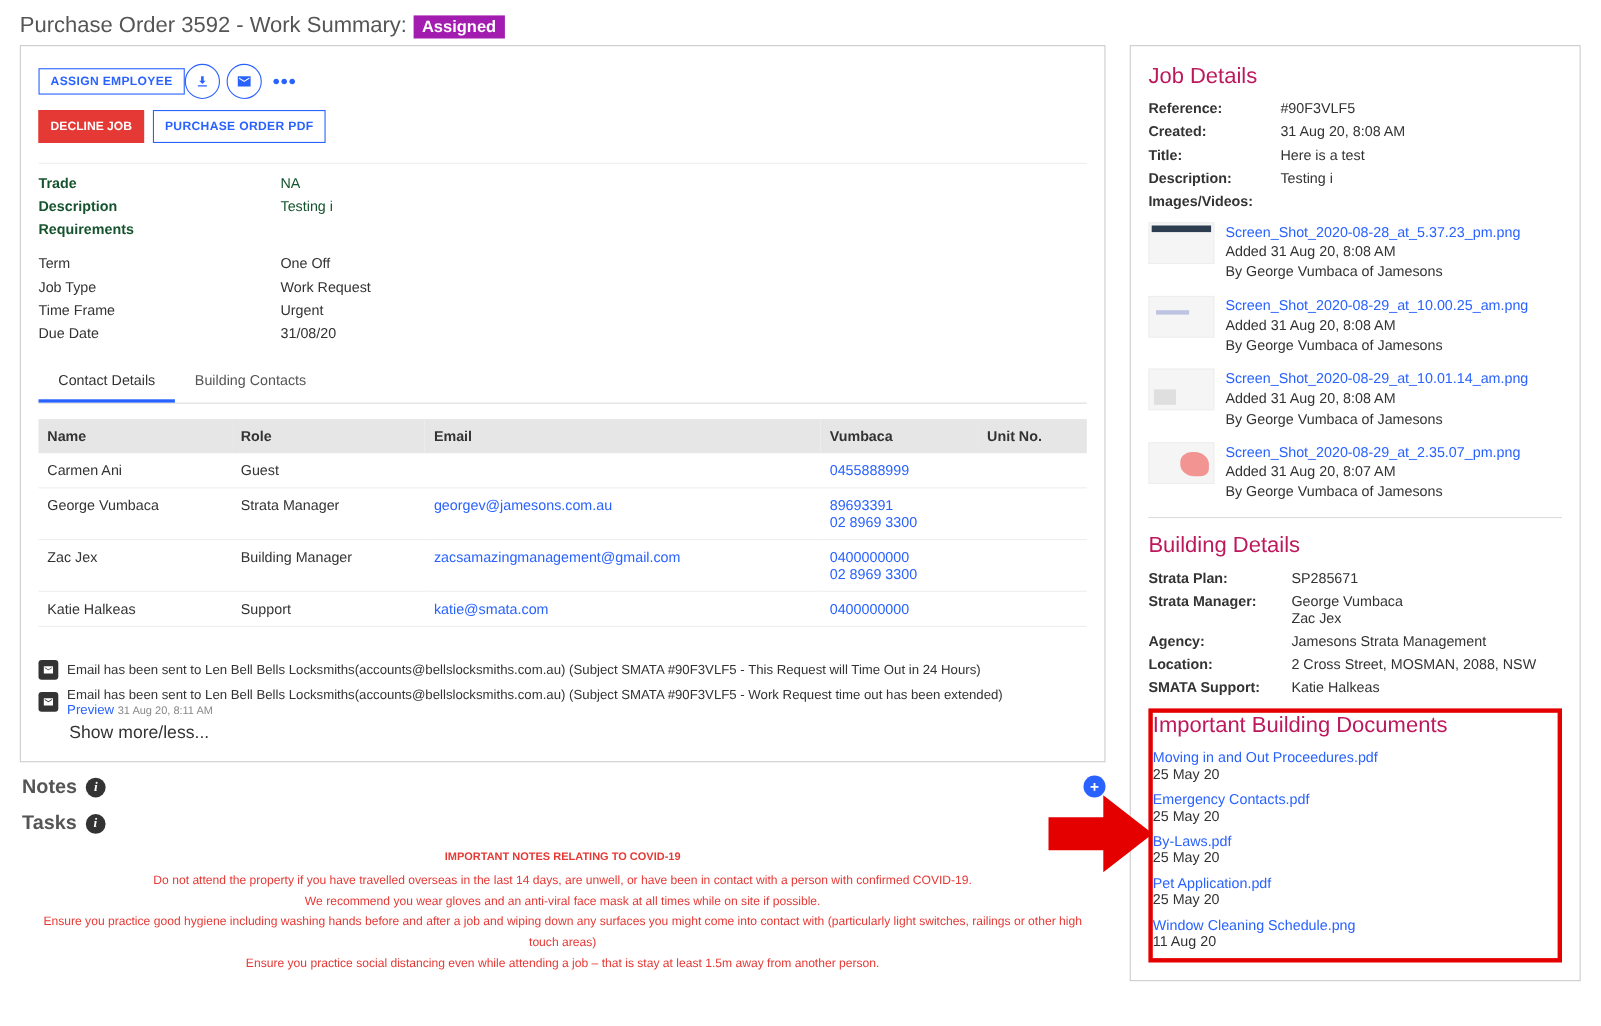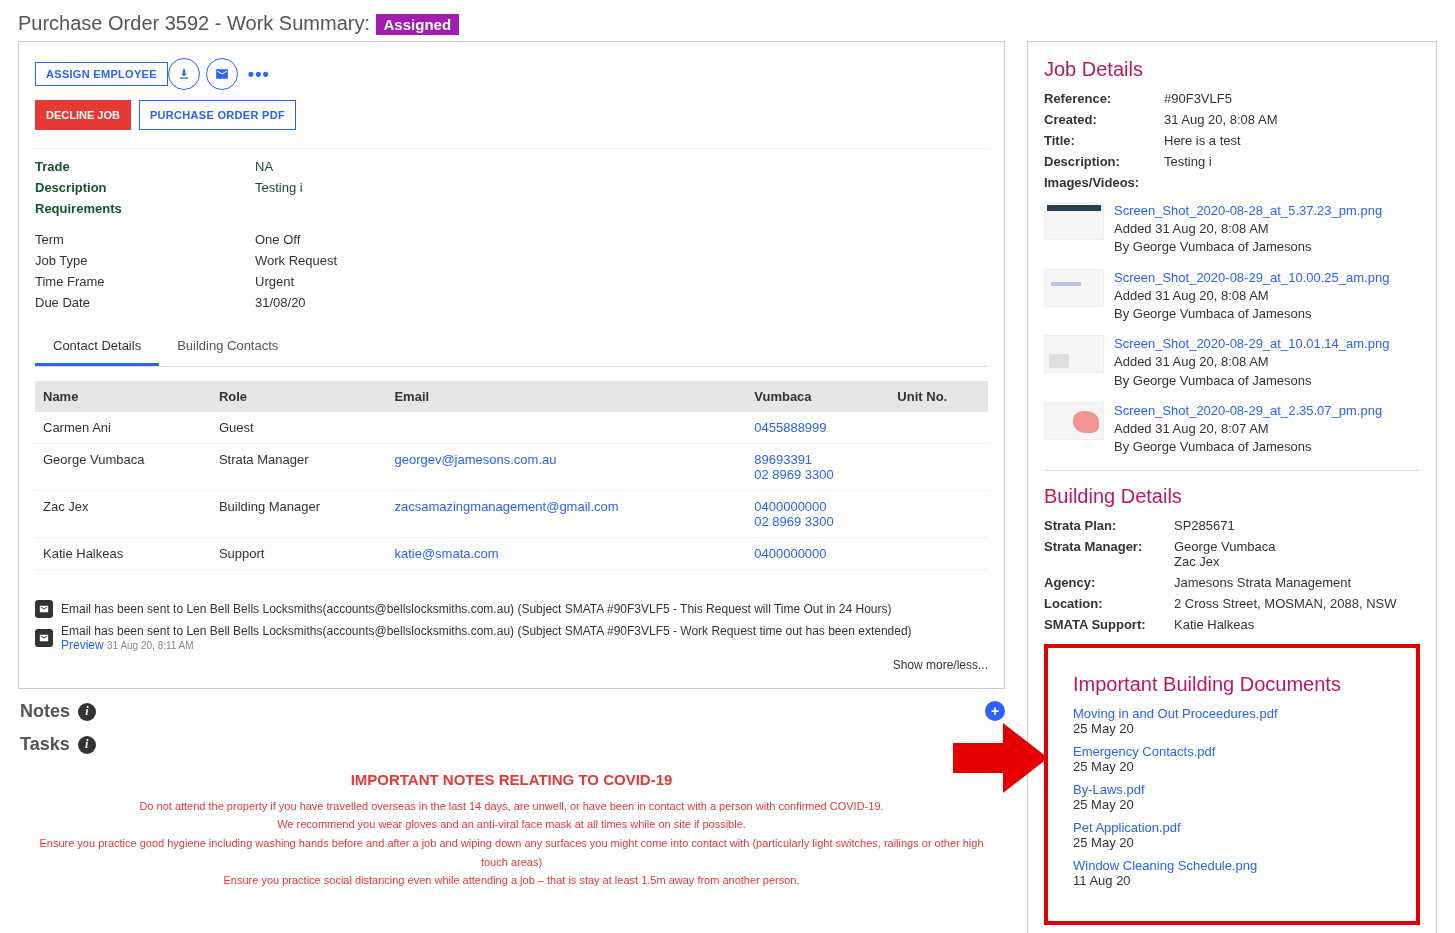--- a/index.html
+++ b/index.html
@@ -26,43 +26,43 @@
 .tbl { width: 100%; border-collapse: collapse; font-size: 13px; }
 .tbl th { background: #e6e6e6; text-align: left; padding: 8px; font-weight: bold; color: #333; }
 .tbl td { padding: 8px; border-bottom: 1px solid #eee; vertical-align: top; }
 .link { color: #2962ff; cursor: pointer; text-decoration: none; }
 .log-list { margin-top: 30px; font-size: 12px; color: #333; }
 .log-item { display: flex; gap: 8px; margin-bottom: 6px; align-items: center;}
 .log-ico { width: 18px; height: 18px; background: #333; border-radius: 3px; flex-shrink: 0; display:flex;align-items:center;justify-content:center;}
 .log-ico svg { width:10px;height:10px;}
 .log-body { flex: 1; }
 .meta-time { color: #888; font-size: 10px; }
-.show-more { margin-left: 28px; font-size: 12px; cursor: pointer; text-align: right; }
+.show-more { margin-left: 28px; font-size: 16px; cursor: pointer; }
 .sec-title { font-size: 18px; color: #555; margin: 12px 0 6px; padding: 0 2px; display:flex; align-items:center; gap:8px;}
 .sec-title .info-circle { width:18px; height:18px; border-radius:50%; background:#333; color:#fff; display:inline-flex; align-items:center; justify-content:center; font-style:italic; font-family:serif; font-size:12px; font-weight:bold; cursor:pointer;}
 .add-note-btn { width:20px;height:20px;border-radius:50%;background:#2962ff;color:#fff;display:inline-flex;align-items:center;justify-content:center;font-weight:bold;cursor:pointer;font-size:14px; float:right; }
 .covid { text-align: center; font-size: 11px; color: #e53935; line-height: 1.7; padding: 6px 10px 14px;}
-.covid .covid-head { font-weight: bold; font-size: 15px; margin-bottom: 4px;}
+.covid .covid-head { font-weight: bold; font-size: 10px; margin-bottom: 4px;}
 .side-card { border: 1px solid #ccc; padding: 16px; }
 .side-sec-title { font-size: 20px; color: #be185d; margin-bottom: 10px; font-weight: normal; }
 .kv-side { display: grid; grid-template-columns: 120px 1fr; row-gap: 6px; font-size: 13px; margin-bottom: 12px; }
 .kv-side .lab { font-weight: bold; }
 .attach-row { display: flex; gap: 10px; margin-bottom: 12px; font-size: 13px; }
 .thumb { width: 60px; height: 38px; background: #f5f5f5; border: 1px solid #eee; flex-shrink: 0; position:relative; overflow:hidden;}
 .thumb .stripe1 { position:absolute; top:2px; left:2px; right:2px; height:6px; background:#2c3e50; }
 .thumb .body2 { position:absolute; top:12px; left:6px; width:30px; height:4px; background:#3f51b5; opacity:0.3;}
 .thumb .body3 { position:absolute; bottom:4px; left:4px; width:20px; height:14px; background:#bdbdbd; opacity:0.4;}
 .thumb4 .blob { position:absolute; top:8px; right:4px; width:26px; height:22px; background:#ef5350; opacity:0.6; border-radius:40% 50% 30% 50%;}
 .attach-info { flex: 1; }
 .attach-info .fname { color: #2962ff; cursor: pointer; font-weight: normal; }
 .attach-info div { line-height: 1.4; }
 .divider-side { border-top: 1px solid #ddd; margin: 14px 0; }
 .kv-side2 { display: grid; grid-template-columns: 130px 1fr; row-gap: 6px; font-size: 13px; margin-bottom: 12px; }
 .kv-side2 .lab { font-weight: bold; }
-.highlight-box { border: 4px solid #e50000; padding: 25px; margin-top: 6px; position:relative;}
+.highlight-box { border: 4px solid #e50000; padding: 0; margin-top: 6px; position:relative;}
 .doc-item { font-size: 13px; margin-bottom: 8px; }
 .doc-item .dname { color: #2962ff; cursor: pointer; }
 .arrow-svg { position: absolute; left: -95px; top: 70px; }
 </style>
 </head>
 <body>
 
 <h1 class="page-title">
   <span>Purchase Order 3592 - Work Summary: </span>
   <span class="status-badge">Assigned</span>

